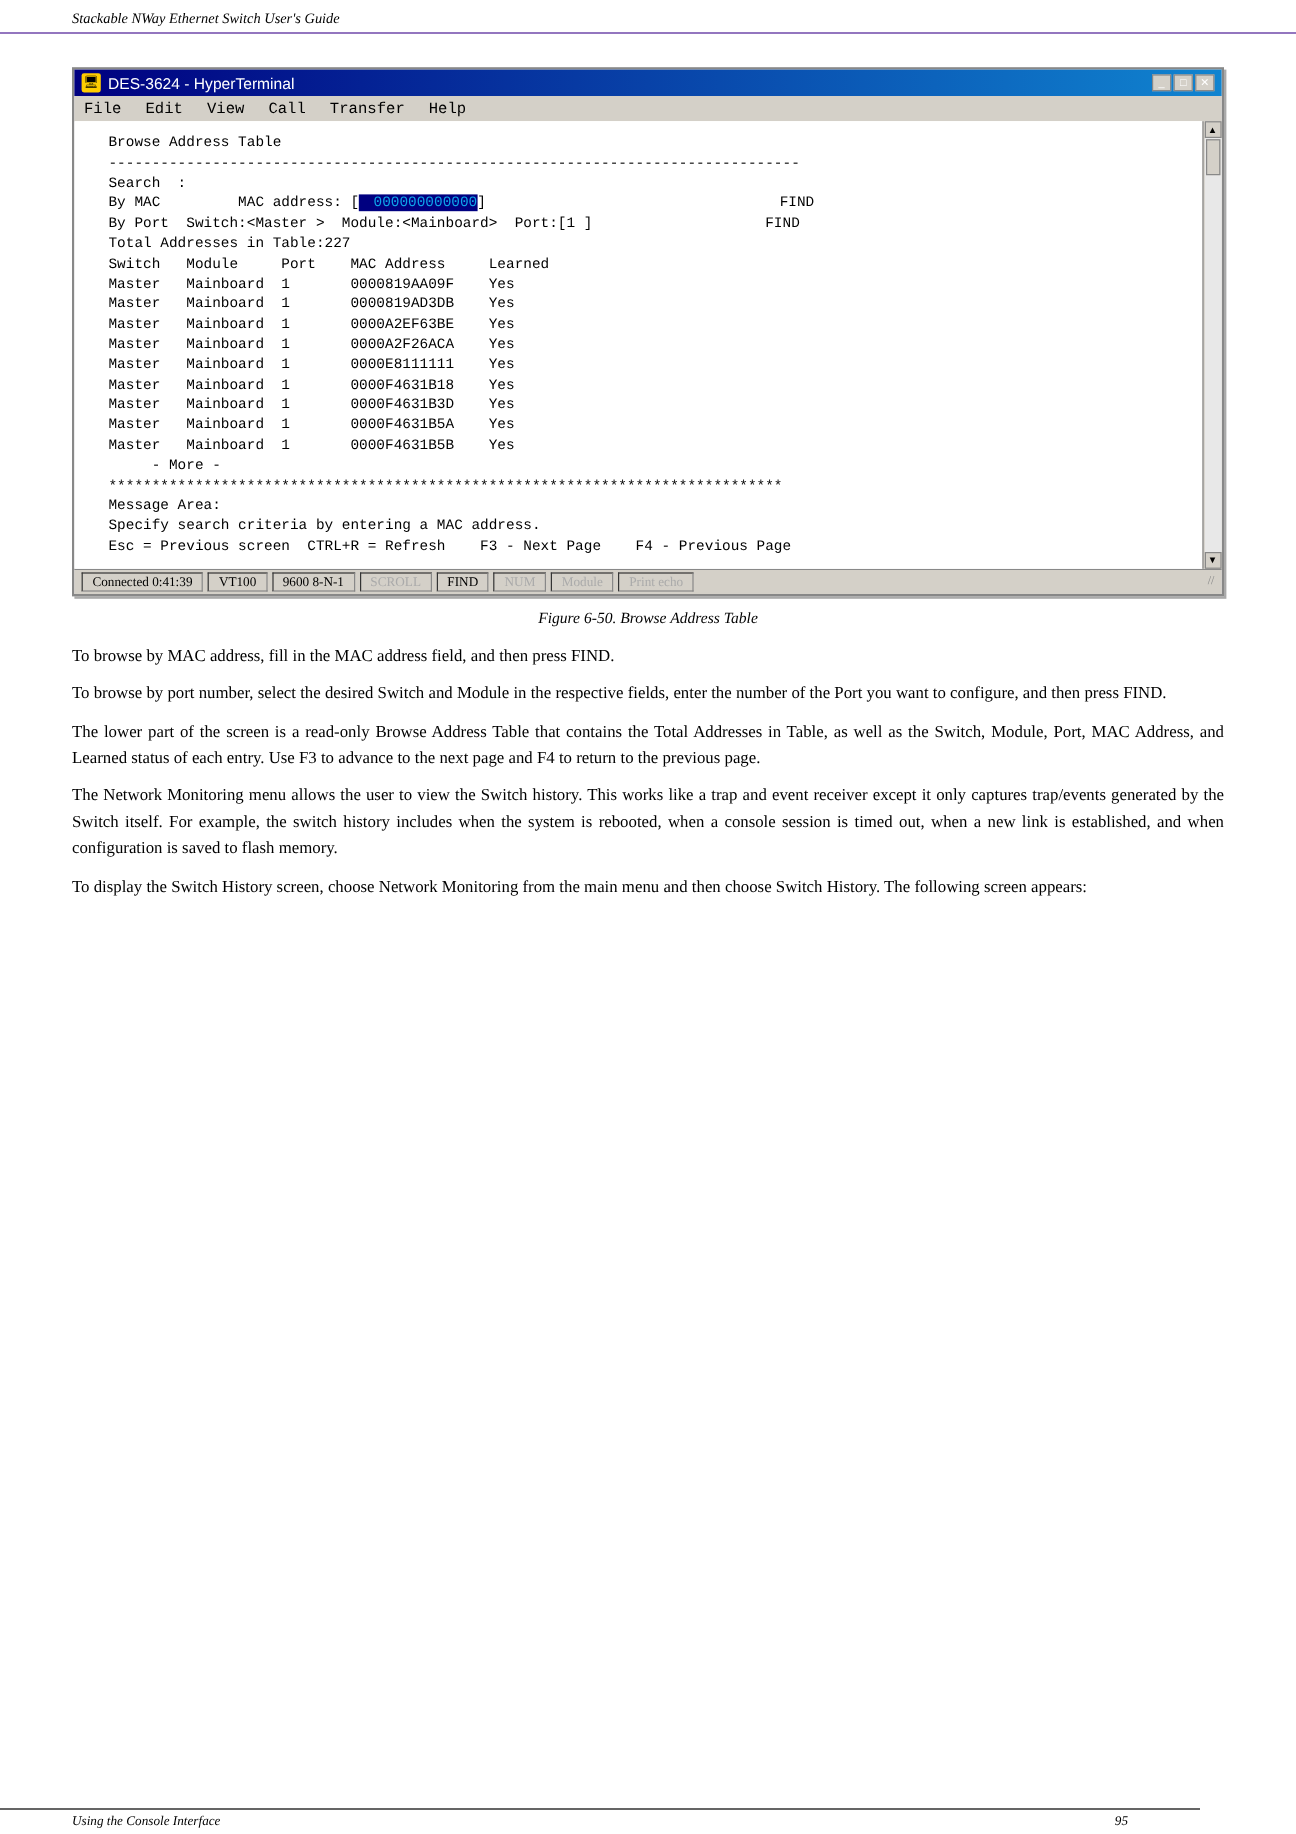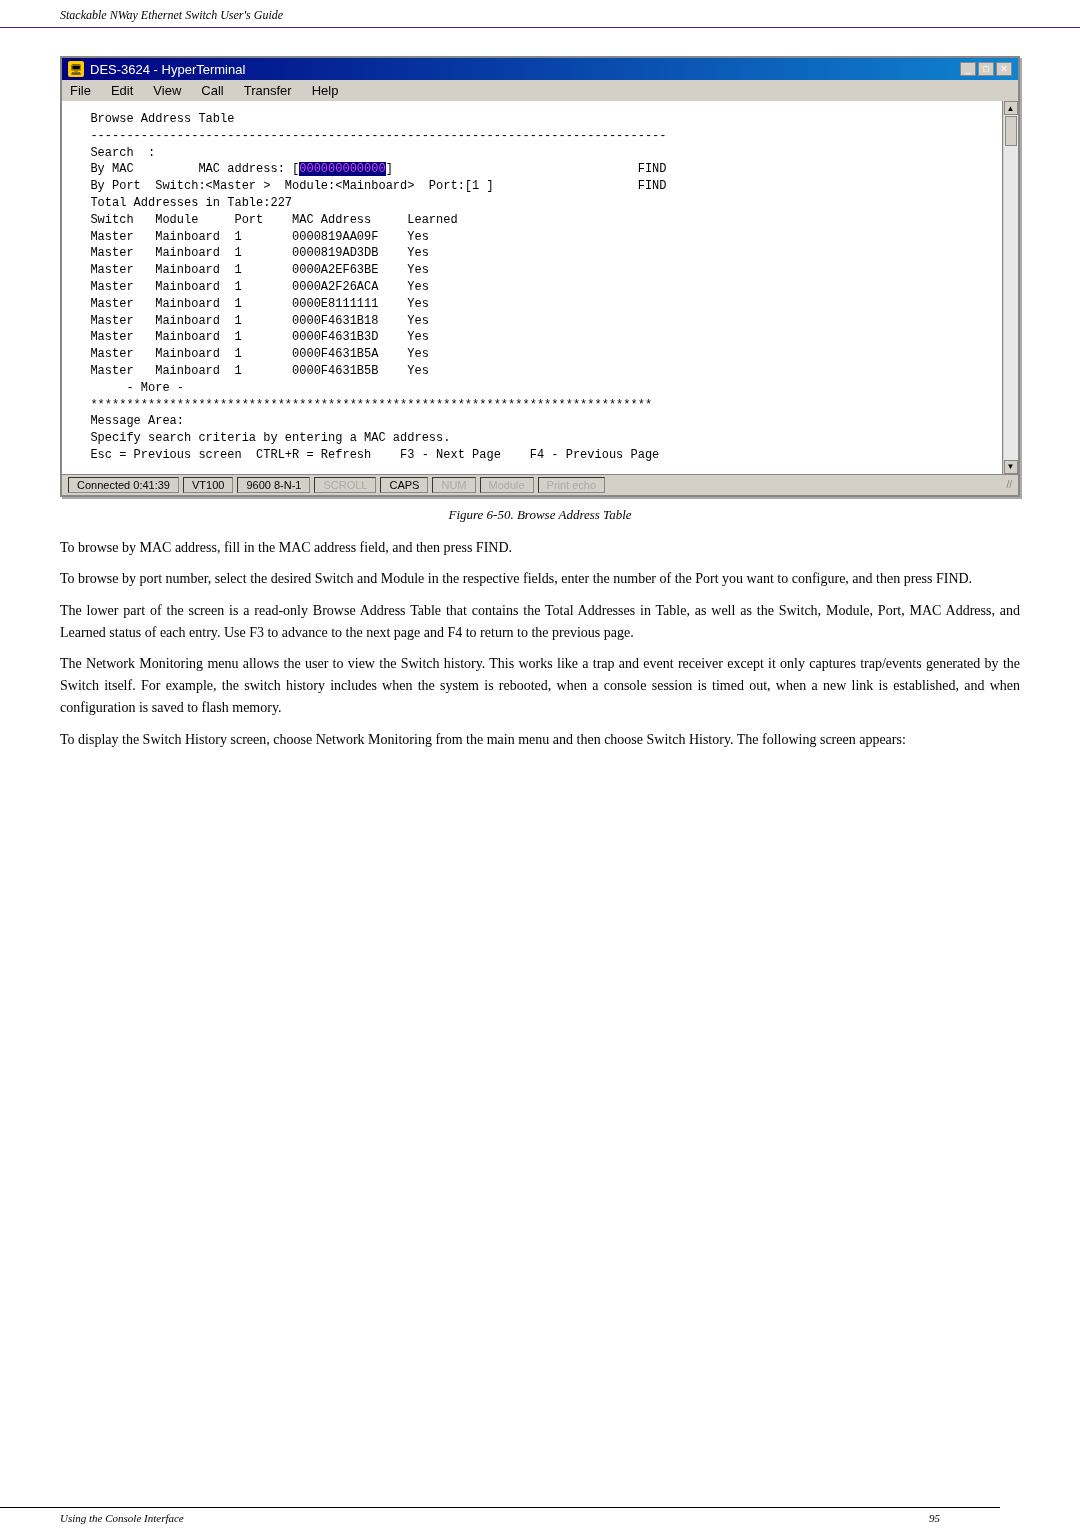--- a/index.html
+++ b/index.html
@@ -73,21 +73,21 @@
       justify-content: center;
       font-size: 9px;
       cursor: pointer;
       font-family: Arial, sans-serif;
     }
 
     .ht-menubar {
       background: #d4d0c8;
       padding: 2px 4px;
       font-size: 13px;
-      font-family: Liberation Sans, sans-serif;
+      font-family: Liberation Mono, monospace;
       display: flex;
       gap: 12px;
     }
     .ht-menu-item {
       cursor: pointer;
       padding: 1px 4px;
     }
 
     .ht-terminal {
       background: #fff;
@@ -130,30 +130,31 @@
     .ht-scroll-thumb {
       width: 12px;
       height: 30px;
       background: #d4d0c8;
       border: 1px solid #888;
       margin: 1px auto;
     }
 
     .ht-input-highlight {
       background: #000080;
-      color: #d946ef;
+      color: #0ea5e9;
       display: inline;
+      padding-left: 12px;
     }
 
     .ht-statusbar {
       background: #d4d0c8;
       border-top: 1px solid #888;
       padding: 2px 6px;
       font-size: 11px;
-      font-family: Liberation Sans, sans-serif;
+      font-family: Liberation Serif, serif;
       display: flex;
       align-items: center;
       gap: 0;
     }
     .ht-status-seg {
       border: 1px inset #888;
       padding: 1px 8px;
       margin-right: 4px;
       background: #d4d0c8;
       font-size: 11px;
@@ -288,21 +289,21 @@
         </div>
         <div class="ht-scroll-arrow">▼</div>
       </div>
     </div>
 
     <div class="ht-statusbar">
       <span class="ht-status-seg">Connected 0:41:39</span>
       <span class="ht-status-seg">VT100</span>
       <span class="ht-status-seg">9600 8-N-1</span>
       <span class="ht-status-seg inactive">SCROLL</span>
-      <span class="ht-status-seg caps-active">CAPS</span>
+      <span class="ht-status-seg caps-active">FIND</span>
       <span class="ht-status-seg inactive">NUM</span>
       <span class="ht-status-seg inactive">Module</span>
       <span class="ht-status-seg inactive">Print echo</span>
       <span class="ht-resize-corner">//</span>
     </div>
   </div>
 
   <div class="figure-caption">
     <span>Figure 6-50.  Browse Address Table</span>
   </div>

